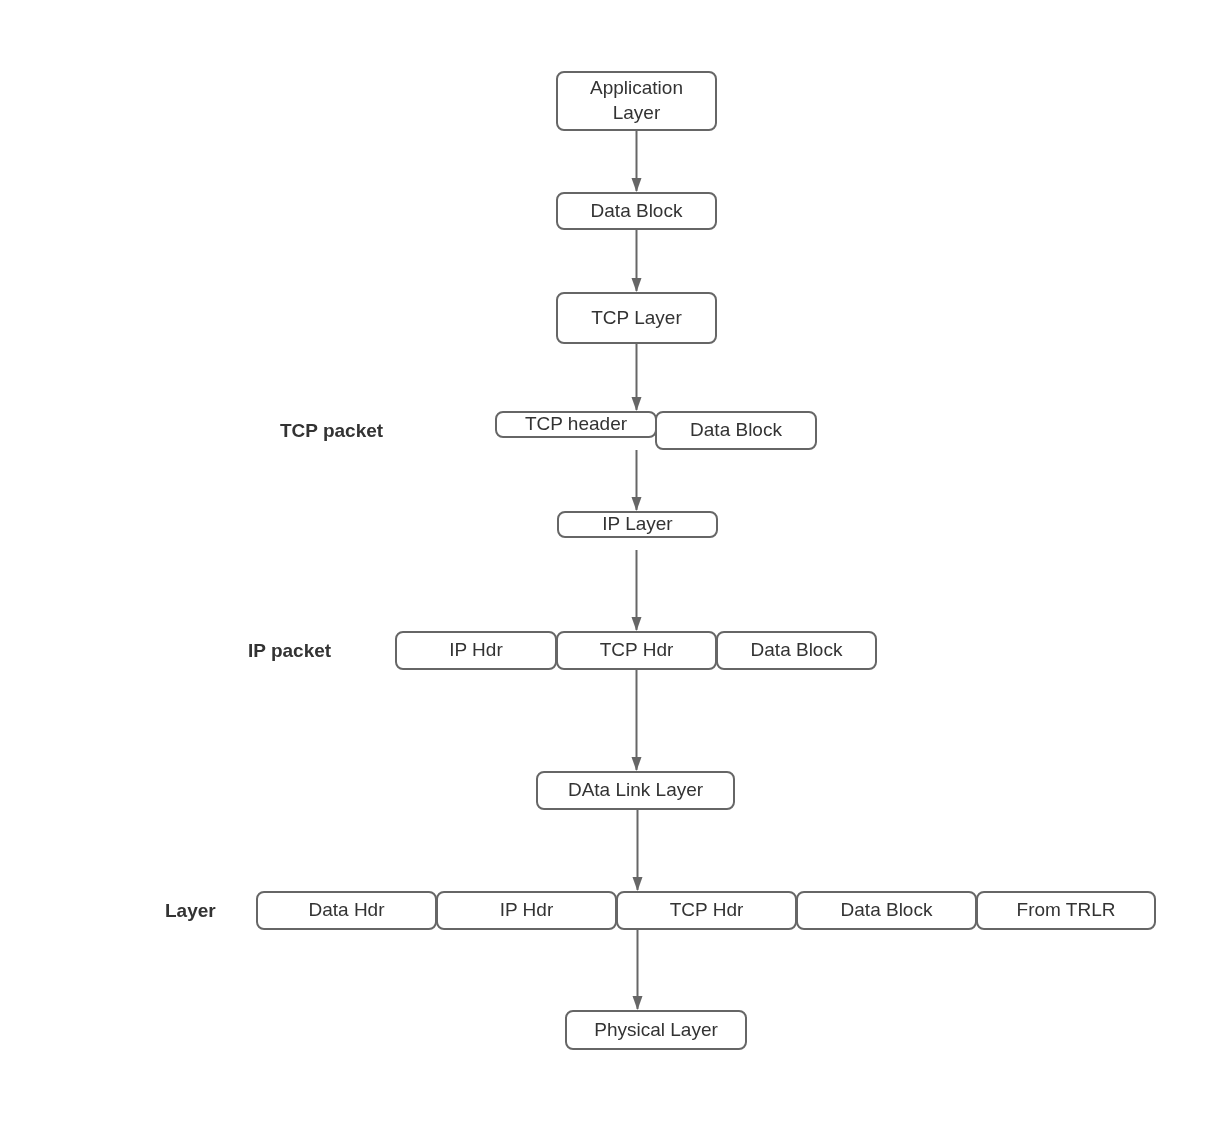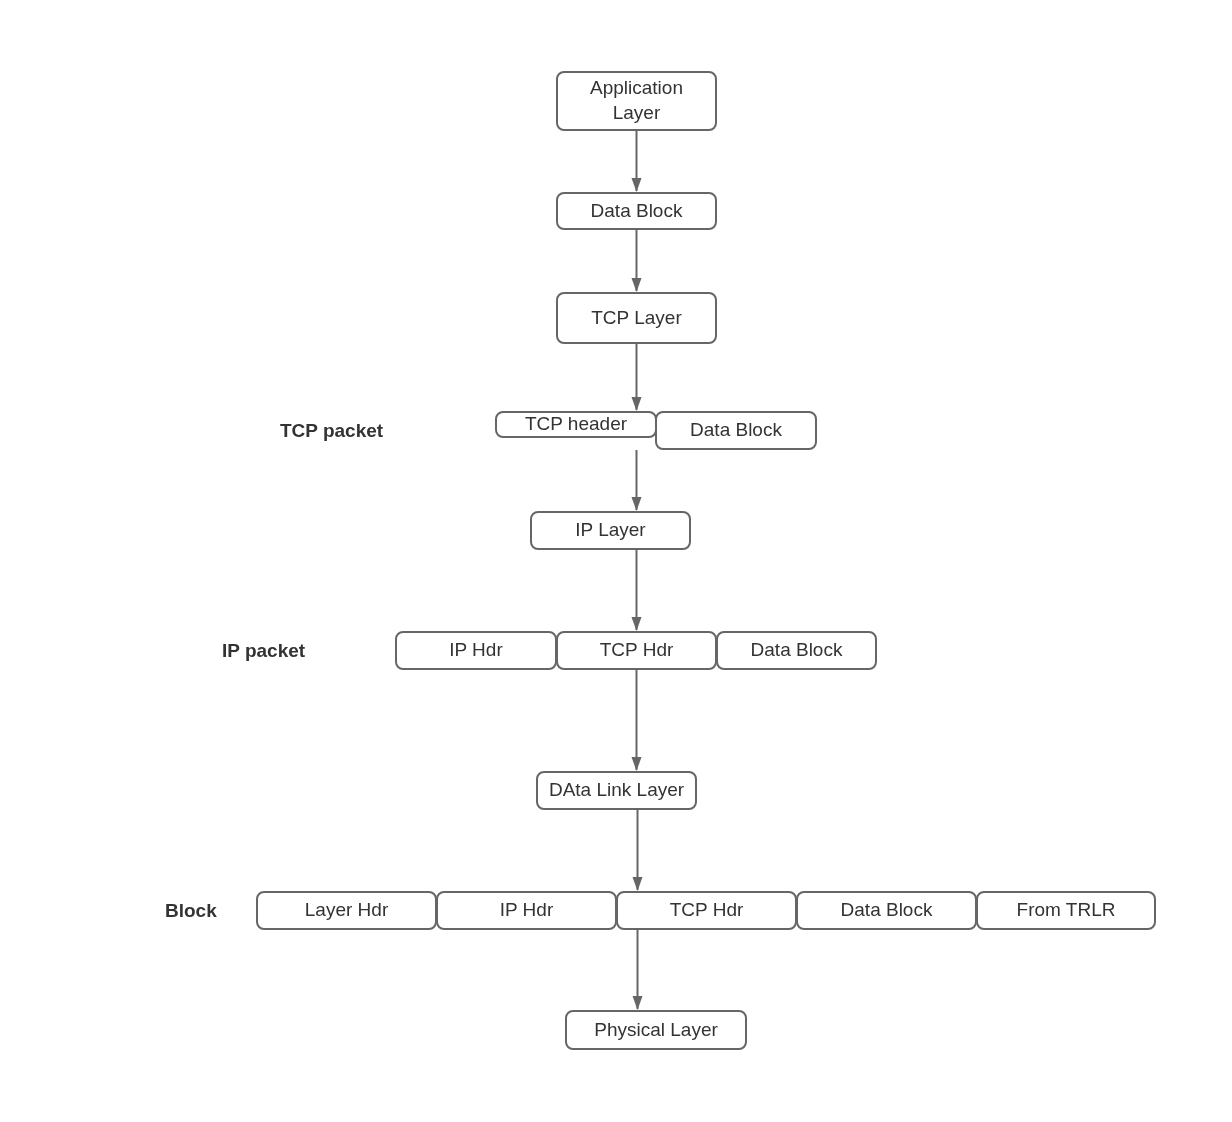--- a/index.html
+++ b/index.html
@@ -52,31 +52,31 @@
   </div>
 
   <div class="box" style="left:556px;top:192px;width:161px;height:38px">Data Block</div>
 
   <div class="box" style="left:556px;top:292px;width:161px;height:52px">TCP Layer</div>
 
   <div class="rowlabel" style="left:280px;top:411px;height:39px">TCP packet</div>
   <div class="box" style="left:495px;top:411px;width:162px;height:27px">TCP header</div>
   <div class="box" style="left:655px;top:411px;width:162px;height:39px">Data Block</div>
 
-  <div class="box" style="left:530px;top:511px;width:161px;height:39px">IP Layer</div>
+  <div class="box" style="left:557px;top:511px;width:161px;height:27px">IP Layer</div>
 
-  <div class="rowlabel" style="left:222px;top:631px;height:39px">IP packet</div>
+  <div class="rowlabel" style="left:248px;top:631px;height:39px">IP packet</div>
   <div class="box" style="left:395px;top:631px;width:162px;height:39px">IP Hdr</div>
   <div class="box" style="left:556px;top:631px;width:161px;height:39px">TCP Hdr</div>
   <div class="box" style="left:716px;top:631px;width:161px;height:39px">Data Block</div>
 
-  <div class="box" style="left:536px;top:771px;width:161px;height:39px">DAta Link Layer</div>
+  <div class="box" style="left:536px;top:771px;width:199px;height:39px">DAta Link Layer</div>
 
-  <div class="rowlabel" style="left:165px;top:891px;height:39px">Block</div>
-  <div class="box" style="left:256px;top:891px;width:181px;height:39px">Layer Hdr</div>
+  <div class="rowlabel" style="left:165px;top:891px;height:39px">Layer</div>
+  <div class="box" style="left:256px;top:891px;width:181px;height:39px">Data Hdr</div>
   <div class="box" style="left:436px;top:891px;width:181px;height:39px">IP Hdr</div>
   <div class="box" style="left:616px;top:891px;width:181px;height:39px">TCP Hdr</div>
   <div class="box" style="left:796px;top:891px;width:181px;height:39px">Data Block</div>
   <div class="box" style="left:976px;top:891px;width:180px;height:39px">From TRLR</div>
 
   <div class="box" style="left:565px;top:1010px;width:182px;height:40px">Physical Layer</div>
 
 </div>
 
 </body></html>

